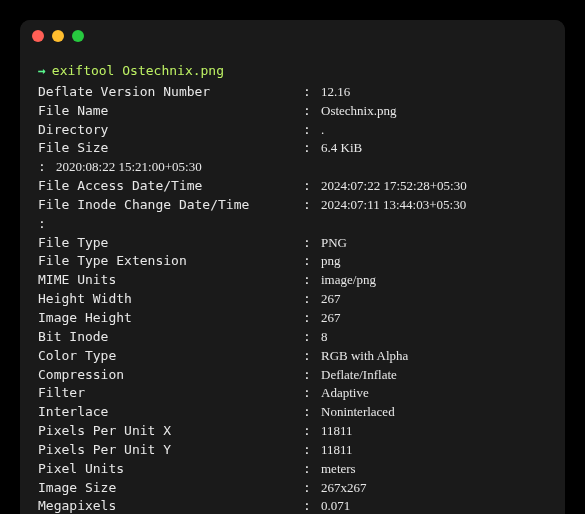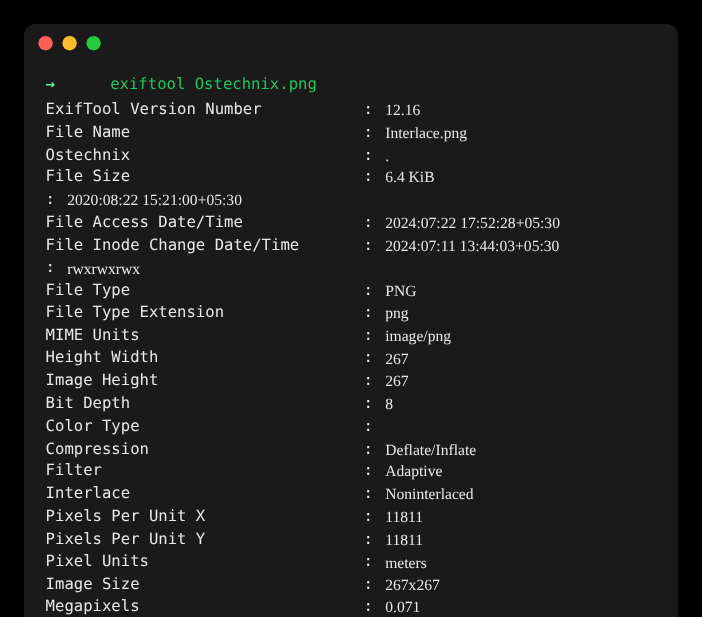--- a/index.html
+++ b/index.html
@@ -47,22 +47,21 @@
     .prompt-line {
       display: flex;
       gap: 6px;
       margin-bottom: 2px;
     }
     .arrow {
       color: #5af78e;
       font-weight: bold;
     }
     .command {
-      color: #22c55e;
-      margin-left: 40px;
+      color: #bef264;
     }
     .output-row {
       display: flex;
       white-space: pre;
     }
     .label {
       width: 265px;
       flex-shrink: 0;
     }
     .colon {
@@ -82,35 +81,35 @@
     <div class="traffic-light tl-red"></div>
     <div class="traffic-light tl-yellow"></div>
     <div class="traffic-light tl-green"></div>
   </div>
   <div class="terminal-body">
     <div class="prompt-line">
       <span class="arrow">→</span>
       <span class="command">exiftool Ostechnix.png</span>
     </div>
     <div id="output-container">
-        <div class="output-row"><span class="label">ExifTool Version Number</span><span class="colon">: </span><span class="value">12.16</span></div>
-        <div class="output-row"><span class="label">File Name</span><span class="colon">: </span><span class="value">Interlace.png</span></div>
-        <div class="output-row"><span class="label">Ostechnix</span><span class="colon">: </span><span class="value">.</span></div>
+        <div class="output-row"><span class="label">Deflate Version Number</span><span class="colon">: </span><span class="value">12.16</span></div>
+        <div class="output-row"><span class="label">File Name</span><span class="colon">: </span><span class="value">Ostechnix.png</span></div>
+        <div class="output-row"><span class="label">Directory</span><span class="colon">: </span><span class="value">.</span></div>
         <div class="output-row"><span class="label">File Size</span><span class="colon">: </span><span class="value">6.4 KiB</span></div>
         <div class="output-row"><span class="colon">: </span><span class="value">2020:08:22 15:21:00+05:30</span></div>
         <div class="output-row"><span class="label">File Access Date/Time</span><span class="colon">: </span><span class="value">2024:07:22 17:52:28+05:30</span></div>
         <div class="output-row"><span class="label">File Inode Change Date/Time</span><span class="colon">: </span><span class="value">2024:07:11 13:44:03+05:30</span></div>
-        <div class="output-row"><span class="colon">: </span><span class="value">rwxrwxrwx</span></div>
+        <div class="output-row"><span class="colon">: </span></div>
         <div class="output-row"><span class="label">File Type</span><span class="colon">: </span><span class="value">PNG</span></div>
         <div class="output-row"><span class="label">File Type Extension</span><span class="colon">: </span><span class="value">png</span></div>
         <div class="output-row"><span class="label">MIME Units</span><span class="colon">: </span><span class="value">image/png</span></div>
         <div class="output-row"><span class="label">Height Width</span><span class="colon">: </span><span class="value">267</span></div>
         <div class="output-row"><span class="label">Image Height</span><span class="colon">: </span><span class="value">267</span></div>
-        <div class="output-row"><span class="label">Bit Depth</span><span class="colon">: </span><span class="value">8</span></div>
-        <div class="output-row"><span class="label">Color Type</span><span class="colon">: </span></div>
+        <div class="output-row"><span class="label">Bit Inode</span><span class="colon">: </span><span class="value">8</span></div>
+        <div class="output-row"><span class="label">Color Type</span><span class="colon">: </span><span class="value">RGB with Alpha</span></div>
         <div class="output-row"><span class="label">Compression</span><span class="colon">: </span><span class="value">Deflate/Inflate</span></div>
         <div class="output-row"><span class="label">Filter</span><span class="colon">: </span><span class="value">Adaptive</span></div>
         <div class="output-row"><span class="label">Interlace</span><span class="colon">: </span><span class="value">Noninterlaced</span></div>
         <div class="output-row"><span class="label">Pixels Per Unit X</span><span class="colon">: </span><span class="value">11811</span></div>
         <div class="output-row"><span class="label">Pixels Per Unit Y</span><span class="colon">: </span><span class="value">11811</span></div>
         <div class="output-row"><span class="label">Pixel Units</span><span class="colon">: </span><span class="value">meters</span></div>
         <div class="output-row"><span class="label">Image Size</span><span class="colon">: </span><span class="value">267x267</span></div>
         <div class="output-row"><span class="label">Megapixels</span><span class="colon">: </span><span class="value">0.071</span></div>
       </div>
   </div>

